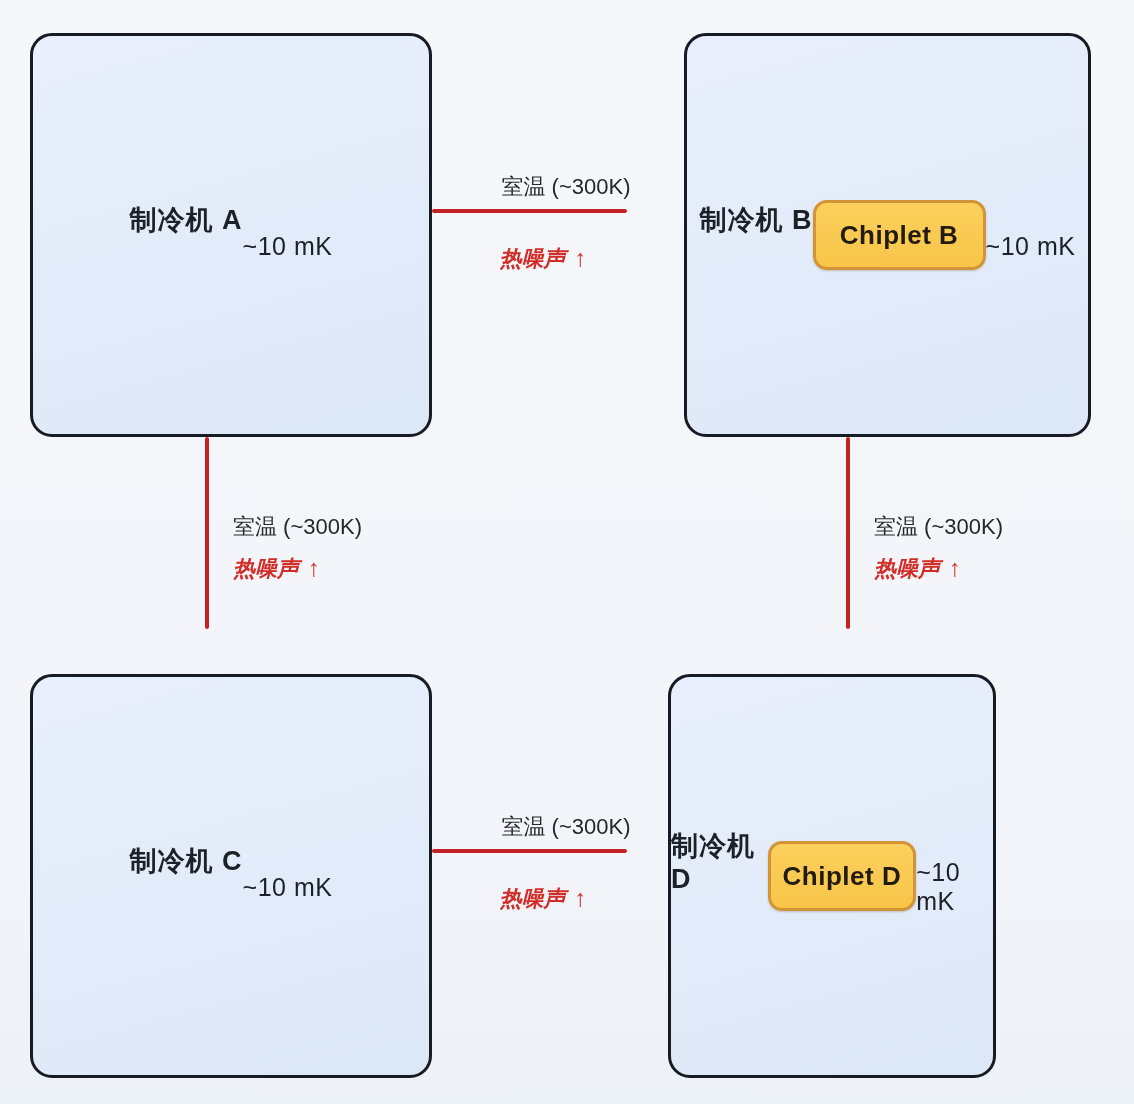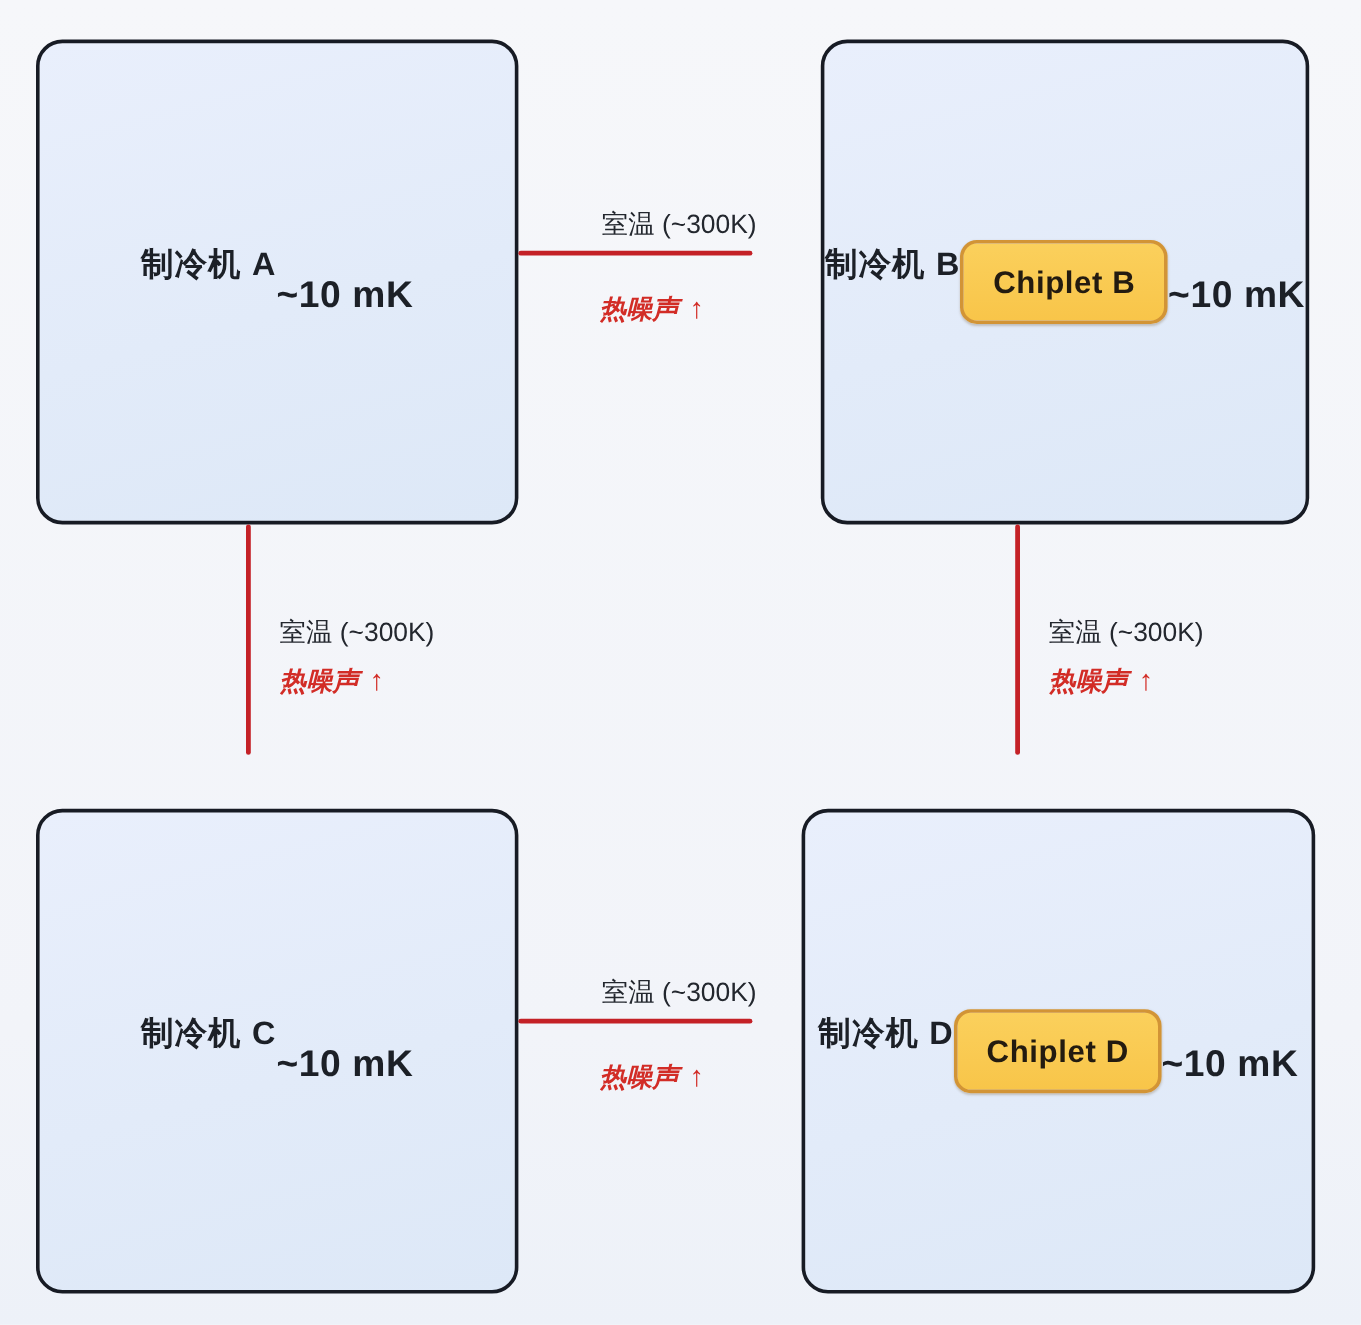--- a/index.html
+++ b/index.html
@@ -25,21 +25,21 @@
     border: 3px solid #171b24;
     border-radius: 22px;
     box-sizing: border-box;
     display: flex;
     align-items: center;
     justify-content: center;
   }
   .unit-a { left: 30px;  top: 33px;  }
   .unit-b { left: 668px; top: 33px;  width: 407px; margin-left: 16px; }
   .unit-c { left: 30px;  top: 674px; }
-  .unit-d { left: 668px; top: 674px; width: 428px; }
+  .unit-d { left: 668px; top: 674px; width: 328px; justify-content: flex-end; }
 
   .unit-title {
     font-size: 27px;
     font-weight: 600;
     color: #1c2027;
     letter-spacing: 1px;
     margin-bottom: 30px;
   }
   .chip {
     width: 173px;
@@ -53,22 +53,22 @@
     justify-content: center;
     box-shadow: 0 1px 2px rgba(90, 60, 10, 0.25);
   }
   .chip-label {
     font-size: 26px;
     font-weight: 700;
     color: #231b10;
     letter-spacing: 0.5px;
   }
   .unit-temp {
-    font-size: 31px;
-    font-weight: 700;
+    font-size: 25px;
+    font-weight: 400;
     color: #1c2027;
     margin-top: 22px;
     letter-spacing: 0.5px;
   }
 
   
   .link-line {
     position: absolute;
     background: #c42127;
     border-radius: 2px;

